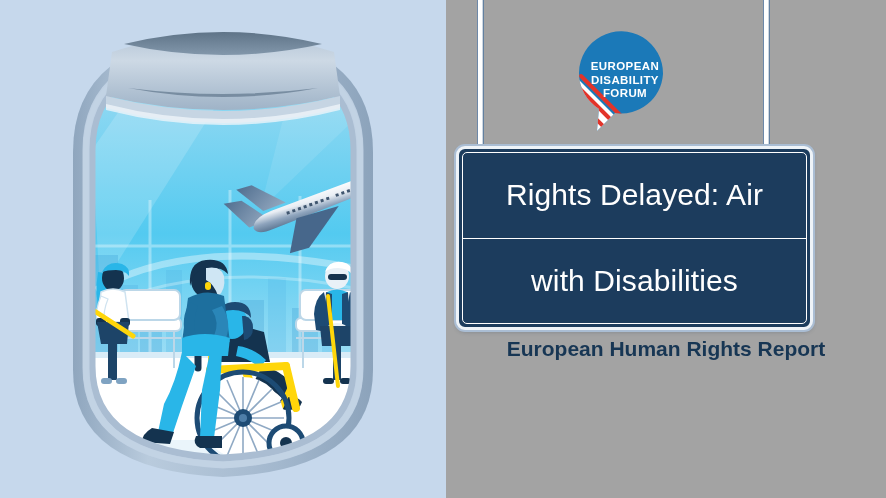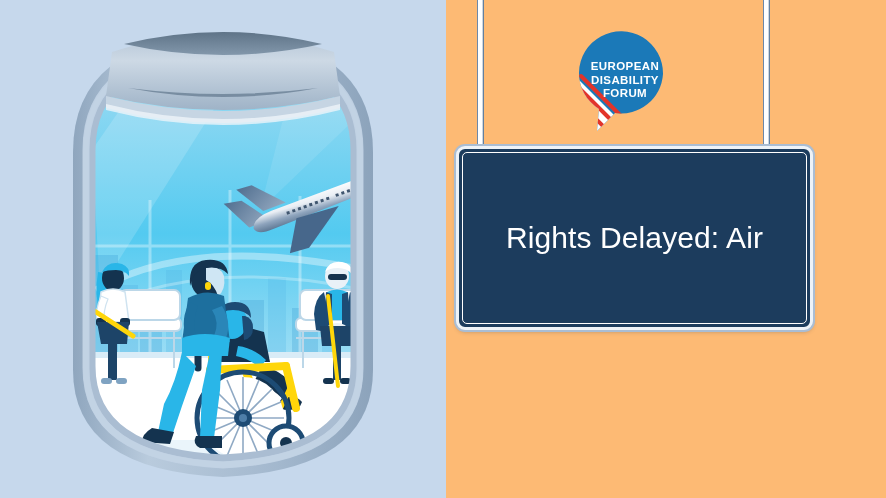--- a/index.html
+++ b/index.html
@@ -1,21 +1,21 @@
 <!DOCTYPE html>
 <html><head>
 <meta charset="utf-8">
 <style>
   html,body{margin:0;padding:0;}
   body{
     width:886px;height:498px;overflow:hidden;
     background:#c6d8ec;
     font-family:"Liberation Sans", sans-serif;
   }
-  #cover{position:relative;width:886px;height:498px;background:#fdba74;}
+  #cover{position:relative;width:886px;height:498px;background:#a3a3a3;}
 
   
   #window-illustration{position:absolute;left:0;top:0;width:446px;height:498px;}
   .win-svg{display:block;width:446px;height:498px;}
 
   
   #right-panel{position:absolute;left:446px;top:0;width:440px;height:498px;}
 
   .rod{position:absolute;top:0;width:7px;height:152px;
        background:linear-gradient(to right,#6d88a8 0%,#6d88a8 14%,#ffffff 20%,#ffffff 76%,#63809f 84%,#63809f 100%);}
@@ -352,20 +352,22 @@
 
         <text x="50" y="42" text-anchor="middle" fill="#ffffff" font-family="Liberation Sans, sans-serif" font-size="11.5" font-weight="bold" letter-spacing="0.4">EUROPEAN</text>
         <text x="50" y="55.5" text-anchor="middle" fill="#ffffff" font-family="Liberation Sans, sans-serif" font-size="11.5" font-weight="bold" letter-spacing="0.4">DISABILITY</text>
         <text x="50" y="69" text-anchor="middle" fill="#ffffff" font-family="Liberation Sans, sans-serif" font-size="11.5" font-weight="bold" letter-spacing="0.4">FORUM</text>
       </svg>
     </div>
 
     <div id="airport-sign">
       <div id="sign-inner">
         <div class="sign-line">Rights Delayed: Air</div>
+        <div class="sign-line">with Disabilities</div>
       </div>
     </div>
 
     <div id="subtitle">
+      <span class="sub-line">European Human Rights Report</span>
     </div>
 
   </div>
 </div>
 
 </body></html>

